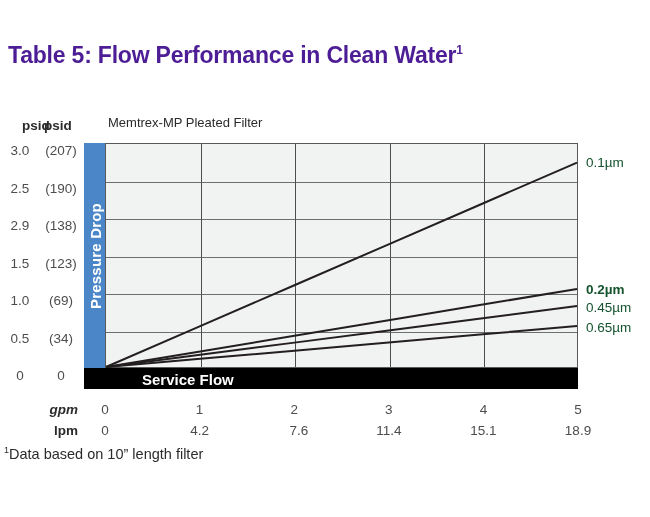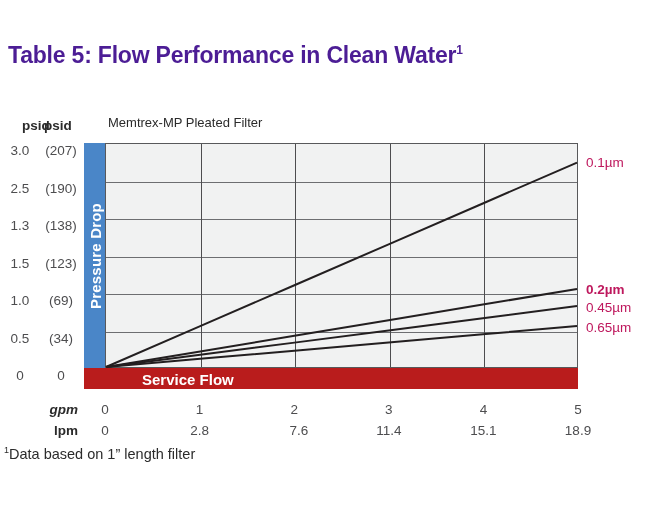--- a/index.html
+++ b/index.html
@@ -110,21 +110,21 @@
     letter-spacing: 0.2px;
   }
 
   
   .service-bar {
     position: absolute;
     left: 84px;
     top: 368px;
     width: 494px;
     height: 21px;
-    background: #b91c1c;
+    background: #000000;
   }
   .service-bar span {
     position: absolute;
     left: 58px;
     top: 50%;
     transform: translateY(-50%);
     color: #ffffff;
     font-size: 15px;
     font-weight: bold;
     white-space: nowrap;
@@ -175,21 +175,21 @@
     text-align: center;
   }
   .xtick.gpm { top: 402px; }
   .xtick.lpm { top: 423px; }
 
   
   .slabel {
     position: absolute;
     left: 586px;
     font-size: 13.5px;
-    color: #be185d;
+    color: #14532d;
     white-space: nowrap;
     transform: translateY(-50%);
   }
 
   
   .footnote {
     position: absolute;
     left: 4px;
     top: 446px;
     font-size: 14.5px;
@@ -238,21 +238,21 @@
 <div id="ytick-layer">
     <div class="ytick" style="top: 143px; left: 4px; width: 78px;">
       <span class="v1">3.0</span>
       <span class="v2">(207)</span>
     </div>
     <div class="ytick" style="top: 180.5px; left: 4px; width: 78px;">
       <span class="v1">2.5</span>
       <span class="v2">(190)</span>
     </div>
     <div class="ytick" style="top: 218px; left: 4px; width: 78px;">
-      <span class="v1">1.3</span>
+      <span class="v1">2.9</span>
       <span class="v2">(138)</span>
     </div>
     <div class="ytick" style="top: 255.5px; left: 4px; width: 78px;">
       <span class="v1">1.5</span>
       <span class="v2">(123)</span>
     </div>
     <div class="ytick" style="top: 293px; left: 4px; width: 78px;">
       <span class="v1">1.0</span>
       <span class="v2">(69)</span>
     </div>
@@ -276,24 +276,24 @@
 <div class="service-bar">
   <span>Service Flow</span>
 </div>
 
 <div class="xrow-label gpm">gpm</div>
 <div class="xrow-label lpm">lpm</div>
 <div id="xtick-layer">
     <div class="xtick gpm" style="left: 105px;">0</div>
     <div class="xtick lpm" style="left: 105px;">0</div>
     <div class="xtick gpm" style="left: 199.6px;">1</div>
-    <div class="xtick lpm" style="left: 199.6px;">2.8</div>
+    <div class="xtick lpm" style="left: 199.6px;">4.2</div>
     <div class="xtick gpm" style="left: 294.2px;">2</div>
     <div class="xtick lpm" style="left: 299px;">7.6</div>
     <div class="xtick gpm" style="left: 388.8px;">3</div>
     <div class="xtick lpm" style="left: 388.8px;">11.4</div>
     <div class="xtick gpm" style="left: 483.4px;">4</div>
     <div class="xtick lpm" style="left: 483.4px;">15.1</div>
     <div class="xtick gpm" style="left: 578px;">5</div>
     <div class="xtick lpm" style="left: 578px;">18.9</div>
   </div>
 
-<div class="footnote"><sup>1</sup><span>Data based on 1” length filter</span></div>
+<div class="footnote"><sup>1</sup><span>Data based on 10” length filter</span></div>
 
 </body></html>

